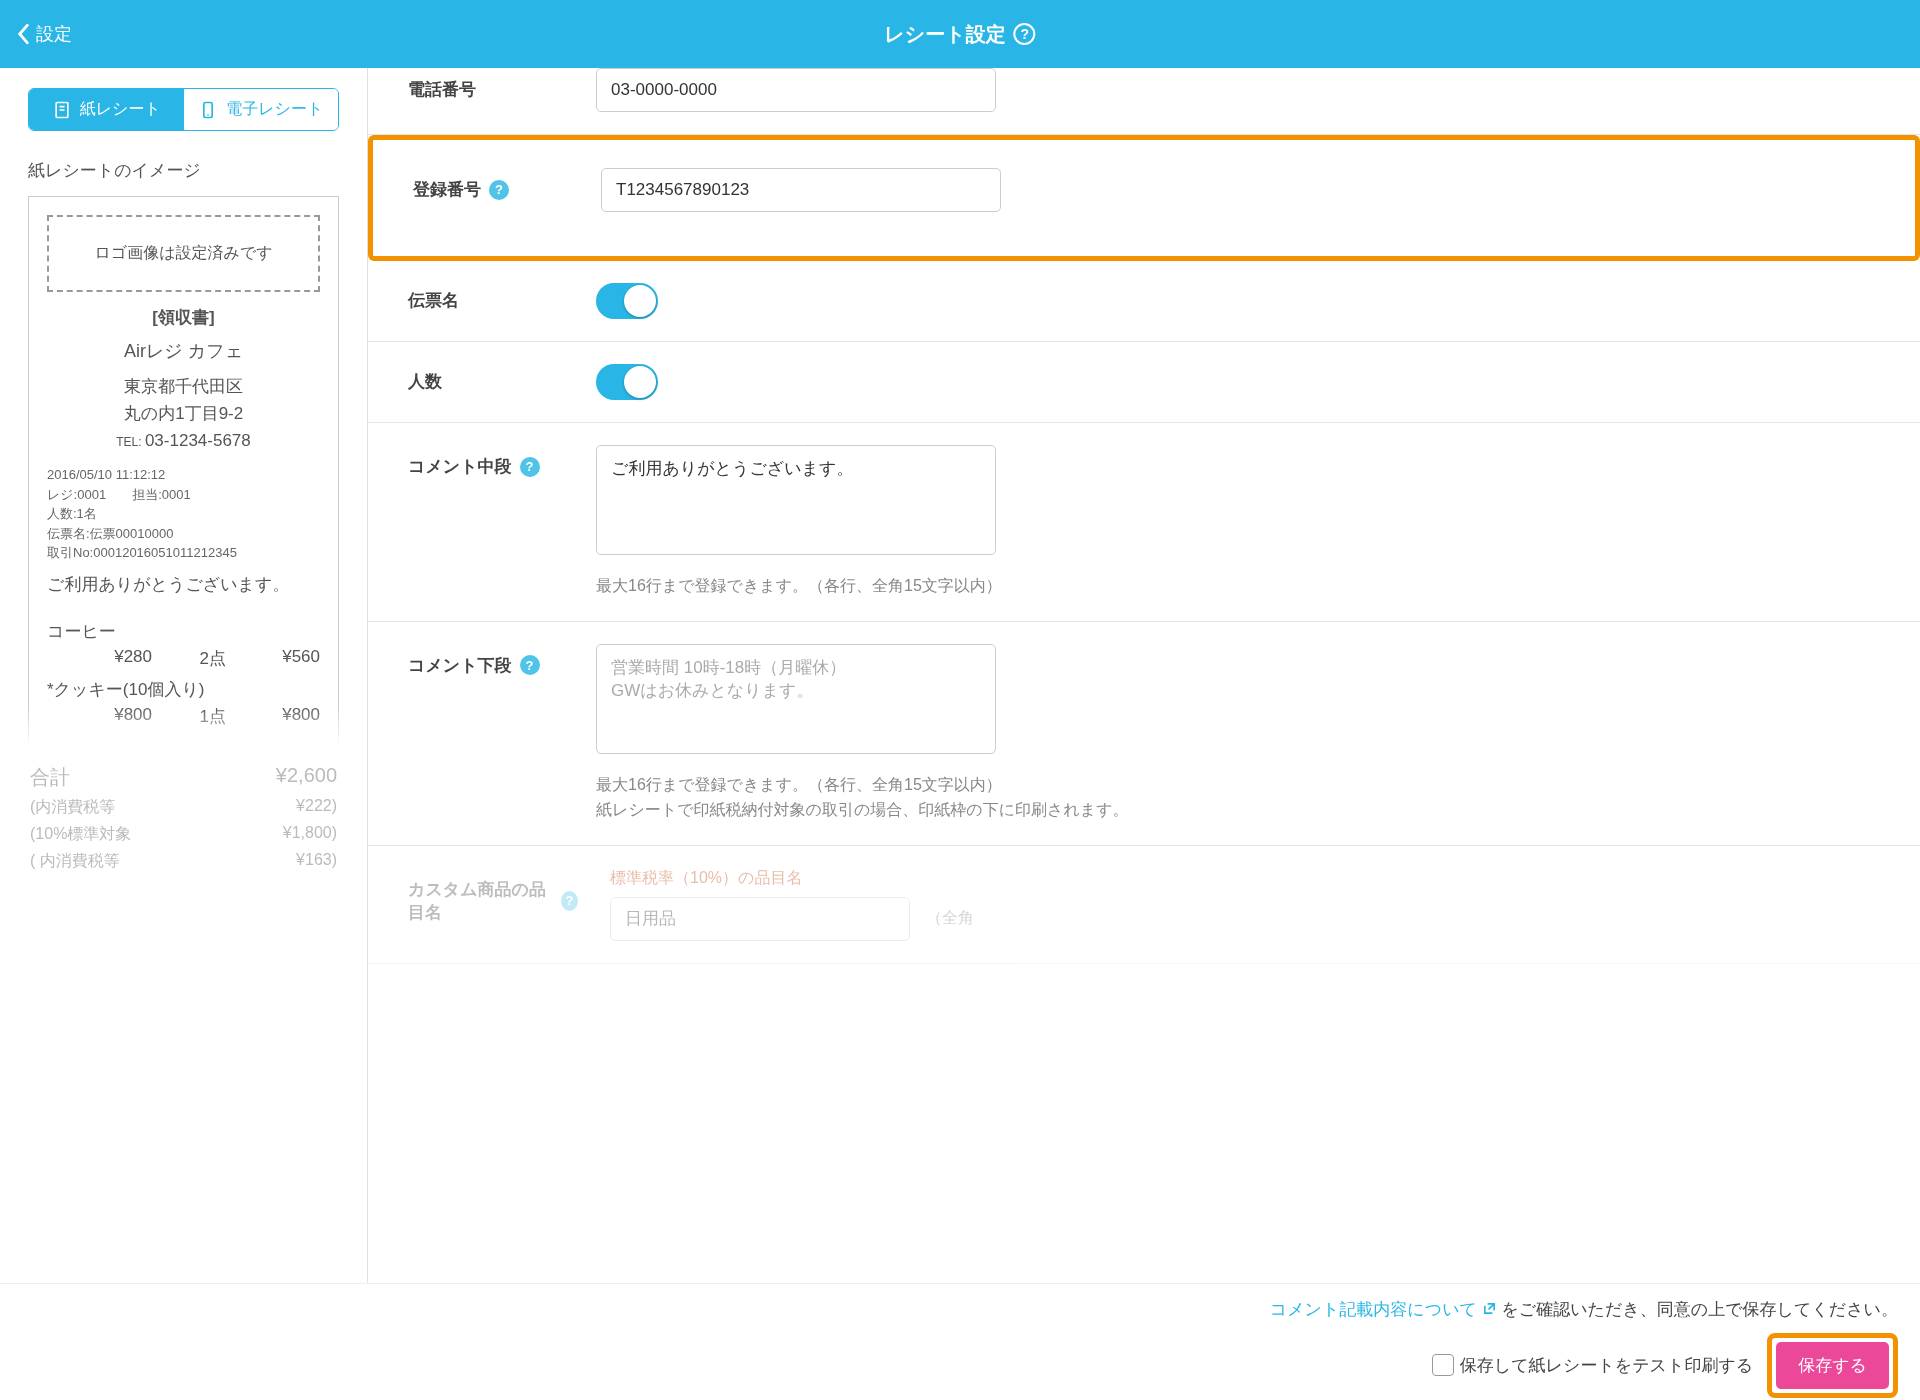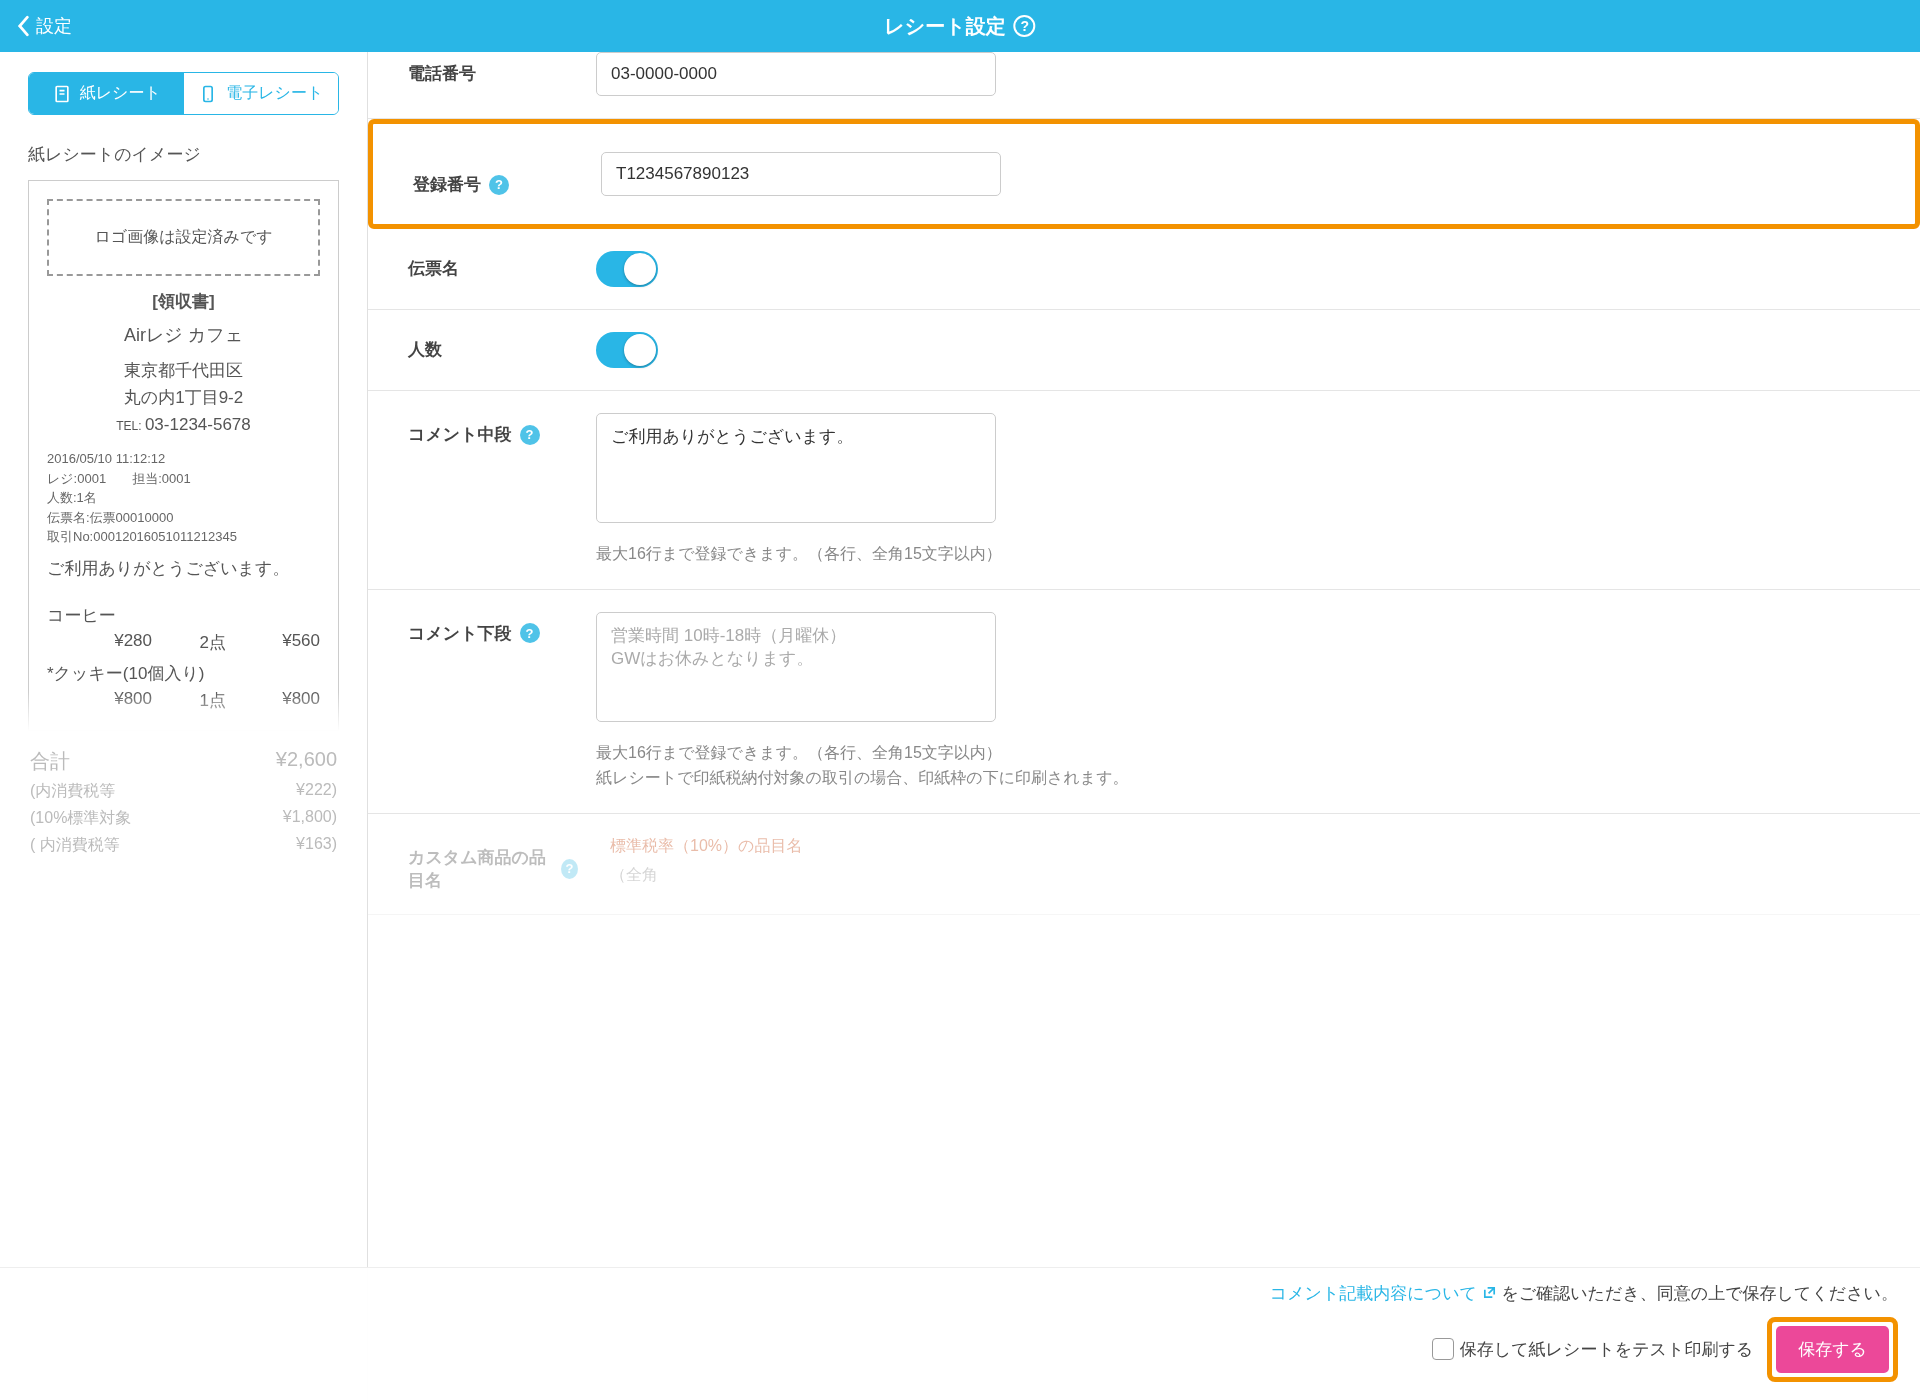--- a/index.html
+++ b/index.html
@@ -1,18 +1,18 @@
 <!DOCTYPE html>
 <html><head>
 <meta charset="utf-8">
 <style>
 * { margin: 0; padding: 0; box-sizing: border-box; font-family: -apple-system, "Hiragino Sans", "Hiragino Kaku Gothic ProN", sans-serif; }
 body { background: #fff; color: #333; overflow: hidden; }
 
-.header { background: #29b6e6; color: #fff; height: 52px; display: flex; align-items: center; padding: 0 16px; position: relative; }
+.header { background: #29b6e6; color: #fff; height: 68px; display: flex; align-items: center; padding: 0 16px; position: relative; }
 .back-btn { display: flex; align-items: center; gap: 6px; font-size: 18px; cursor: pointer; }
 .back-btn svg { width: 14px; height: 22px; }
 .header-title { position: absolute; left: 50%; transform: translateX(-50%); font-size: 20px; font-weight: 600; display: flex; align-items: center; gap: 8px; }
 .help-circle { width: 22px; height: 22px; border: 2px solid #fff; border-radius: 50%; display: inline-flex; align-items: center; justify-content: center; font-size: 14px; font-weight: bold; }
 
 .page { position: relative; height: calc(100vh - 52px); }
 .main-wrap { display: flex; height: 100%; }
 
 .sidebar { width: 368px; border-right: 1px solid #e0e0e0; padding: 20px 28px; flex-shrink: 0; overflow-y: auto; }
 
@@ -52,21 +52,21 @@
 .input { width: 100%; max-width: 400px; border: 1px solid #ccc; border-radius: 5px; padding: 11px 14px; font-size: 17px; color: #333; }
 .textarea { width: 100%; max-width: 400px; border: 1px solid #ccc; border-radius: 5px; padding: 11px 14px; font-size: 17px; color: #333; min-height: 110px; resize: none; font-family: inherit; }
 .textarea::placeholder, .input::placeholder { color: #aaa; }
 .hint { font-size: 16px; color: #888; margin-top: 14px; line-height: 1.6; }
 .q { width: 20px; height: 20px; background: #4fc3e8; color:#fff; border-radius:50%; display:inline-flex; align-items:center; justify-content:center; font-size:13px; font-weight:bold; }
 
 .toggle { width: 62px; height: 36px; background: #29b6e6; border-radius: 18px; position: relative; cursor: pointer; }
 .toggle::after { content:""; position:absolute; width:32px; height:32px; background:#fff; border-radius:50%; top:2px; right:2px; box-shadow: 0 1px 3px rgba(0,0,0,.3); }
 
 .highlight-box { border: 5px solid #f39200; border-radius: 6px; }
-.highlight-row { margin: 0 -5px; padding: 28px 33px 28px 45px; align-items: flex-end; }
+.highlight-row { margin: 0 -5px; padding: 28px 33px 44px 45px; }
 
 .footer { position: absolute; left: 0; right: 0; bottom: 0; background: rgba(255,255,255,.94); padding: 14px 22px 18px; display:flex; flex-direction:column; align-items:flex-end; gap:12px; border-top: 1px solid #eee; }
 .footer-note { font-size: 17px; color: #444; }
 .footer-note a { color: #29b6e6; text-decoration: none; }
 .ext-icon { display:inline-block; width:15px; height:15px; vertical-align:-1px; }
 .footer-actions { display:flex; align-items:center; gap:14px; }
 .chk { width:22px; height:22px; border:1.5px solid #999; border-radius:4px; display:inline-block; vertical-align:-5px; margin-right:6px; }
 .save-btn { background:#ec4899; color:#fff; border:none; border-radius:5px; padding: 12px 22px; font-size:17px; cursor:pointer; }
 .save-highlight { border: 5px solid #f39200; border-radius: 8px; padding: 4px; }
 
@@ -221,20 +221,21 @@
   </div>
 
   <div class="row custom-row">
     <div class="row-label">
             <span>カスタム商品の品目名</span>
             <span class="q">?</span>
           </div>
     <div class="row-body">
       <div style="color:#c2410c;font-size:16px;margin-bottom:8px">標準税率（10%）の品目名</div>
       <div style="display:flex;gap:16px;align-items:center">
+        <input class="input" style="max-width: 300px;" value="日用品">
         <span style="color:#888">（全角</span>
       </div>
     </div>
   </div>
 
 </main>
 </div>
 
 <div class="footer">
   <div class="footer-note">

